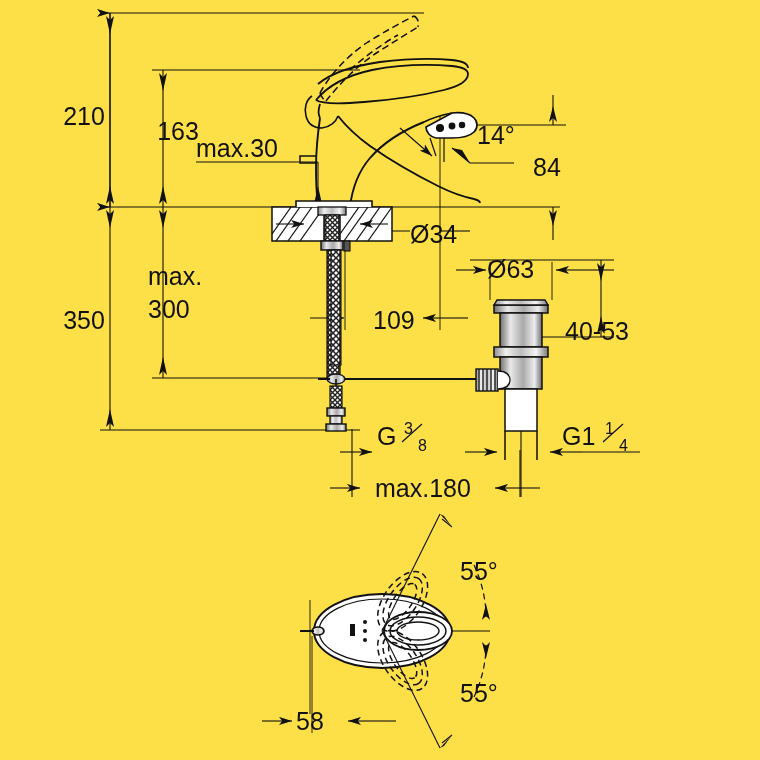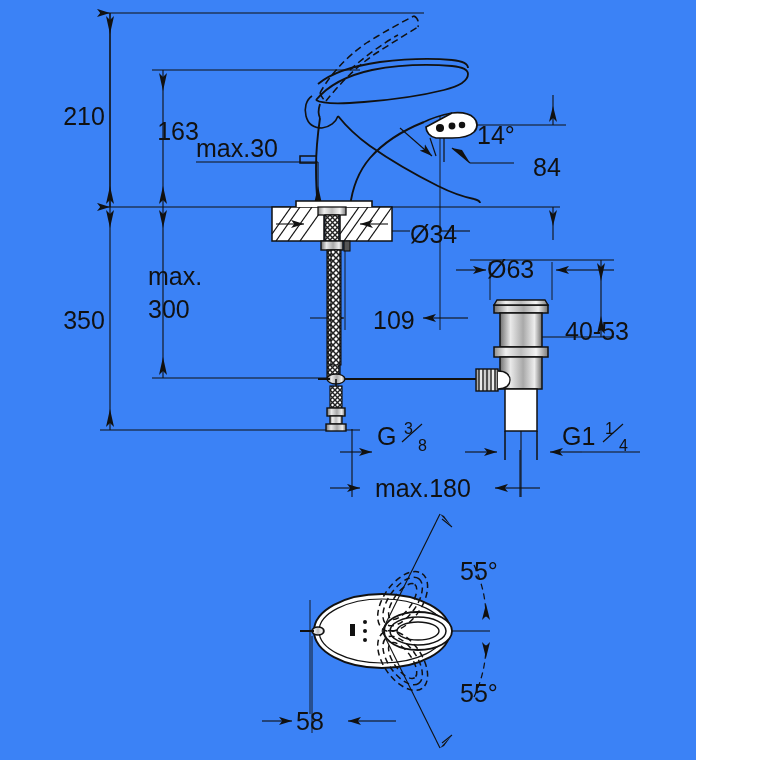--- a/index.html
+++ b/index.html
@@ -1,17 +1,17 @@
 <!DOCTYPE html>
 <html><head>
 <meta charset="utf-8">
 <style>
   html,body{margin:0;padding:0;background:#fff;}
   body{width:760px;height:760px;font-family:"Liberation Sans",sans-serif;color:#1a1a1a;}
-  #stage{position:relative;width:696px;height:760px;overflow:hidden;background:#3b82f6;}
+  #stage{position:relative;width:760px;height:760px;overflow:hidden;background:#fde047;}
   svg{display:block;}
   .dimtxt{font-family:"Liberation Sans",sans-serif;font-size:25px;fill:#111111;}
   .frac-n{font-family:"Liberation Sans",sans-serif;font-size:16px;fill:#111111;}
 </style>
 </head>
 <body>
 
 <div id="stage">
 <svg width="760" height="760" viewBox="0 0 760 760">
 

